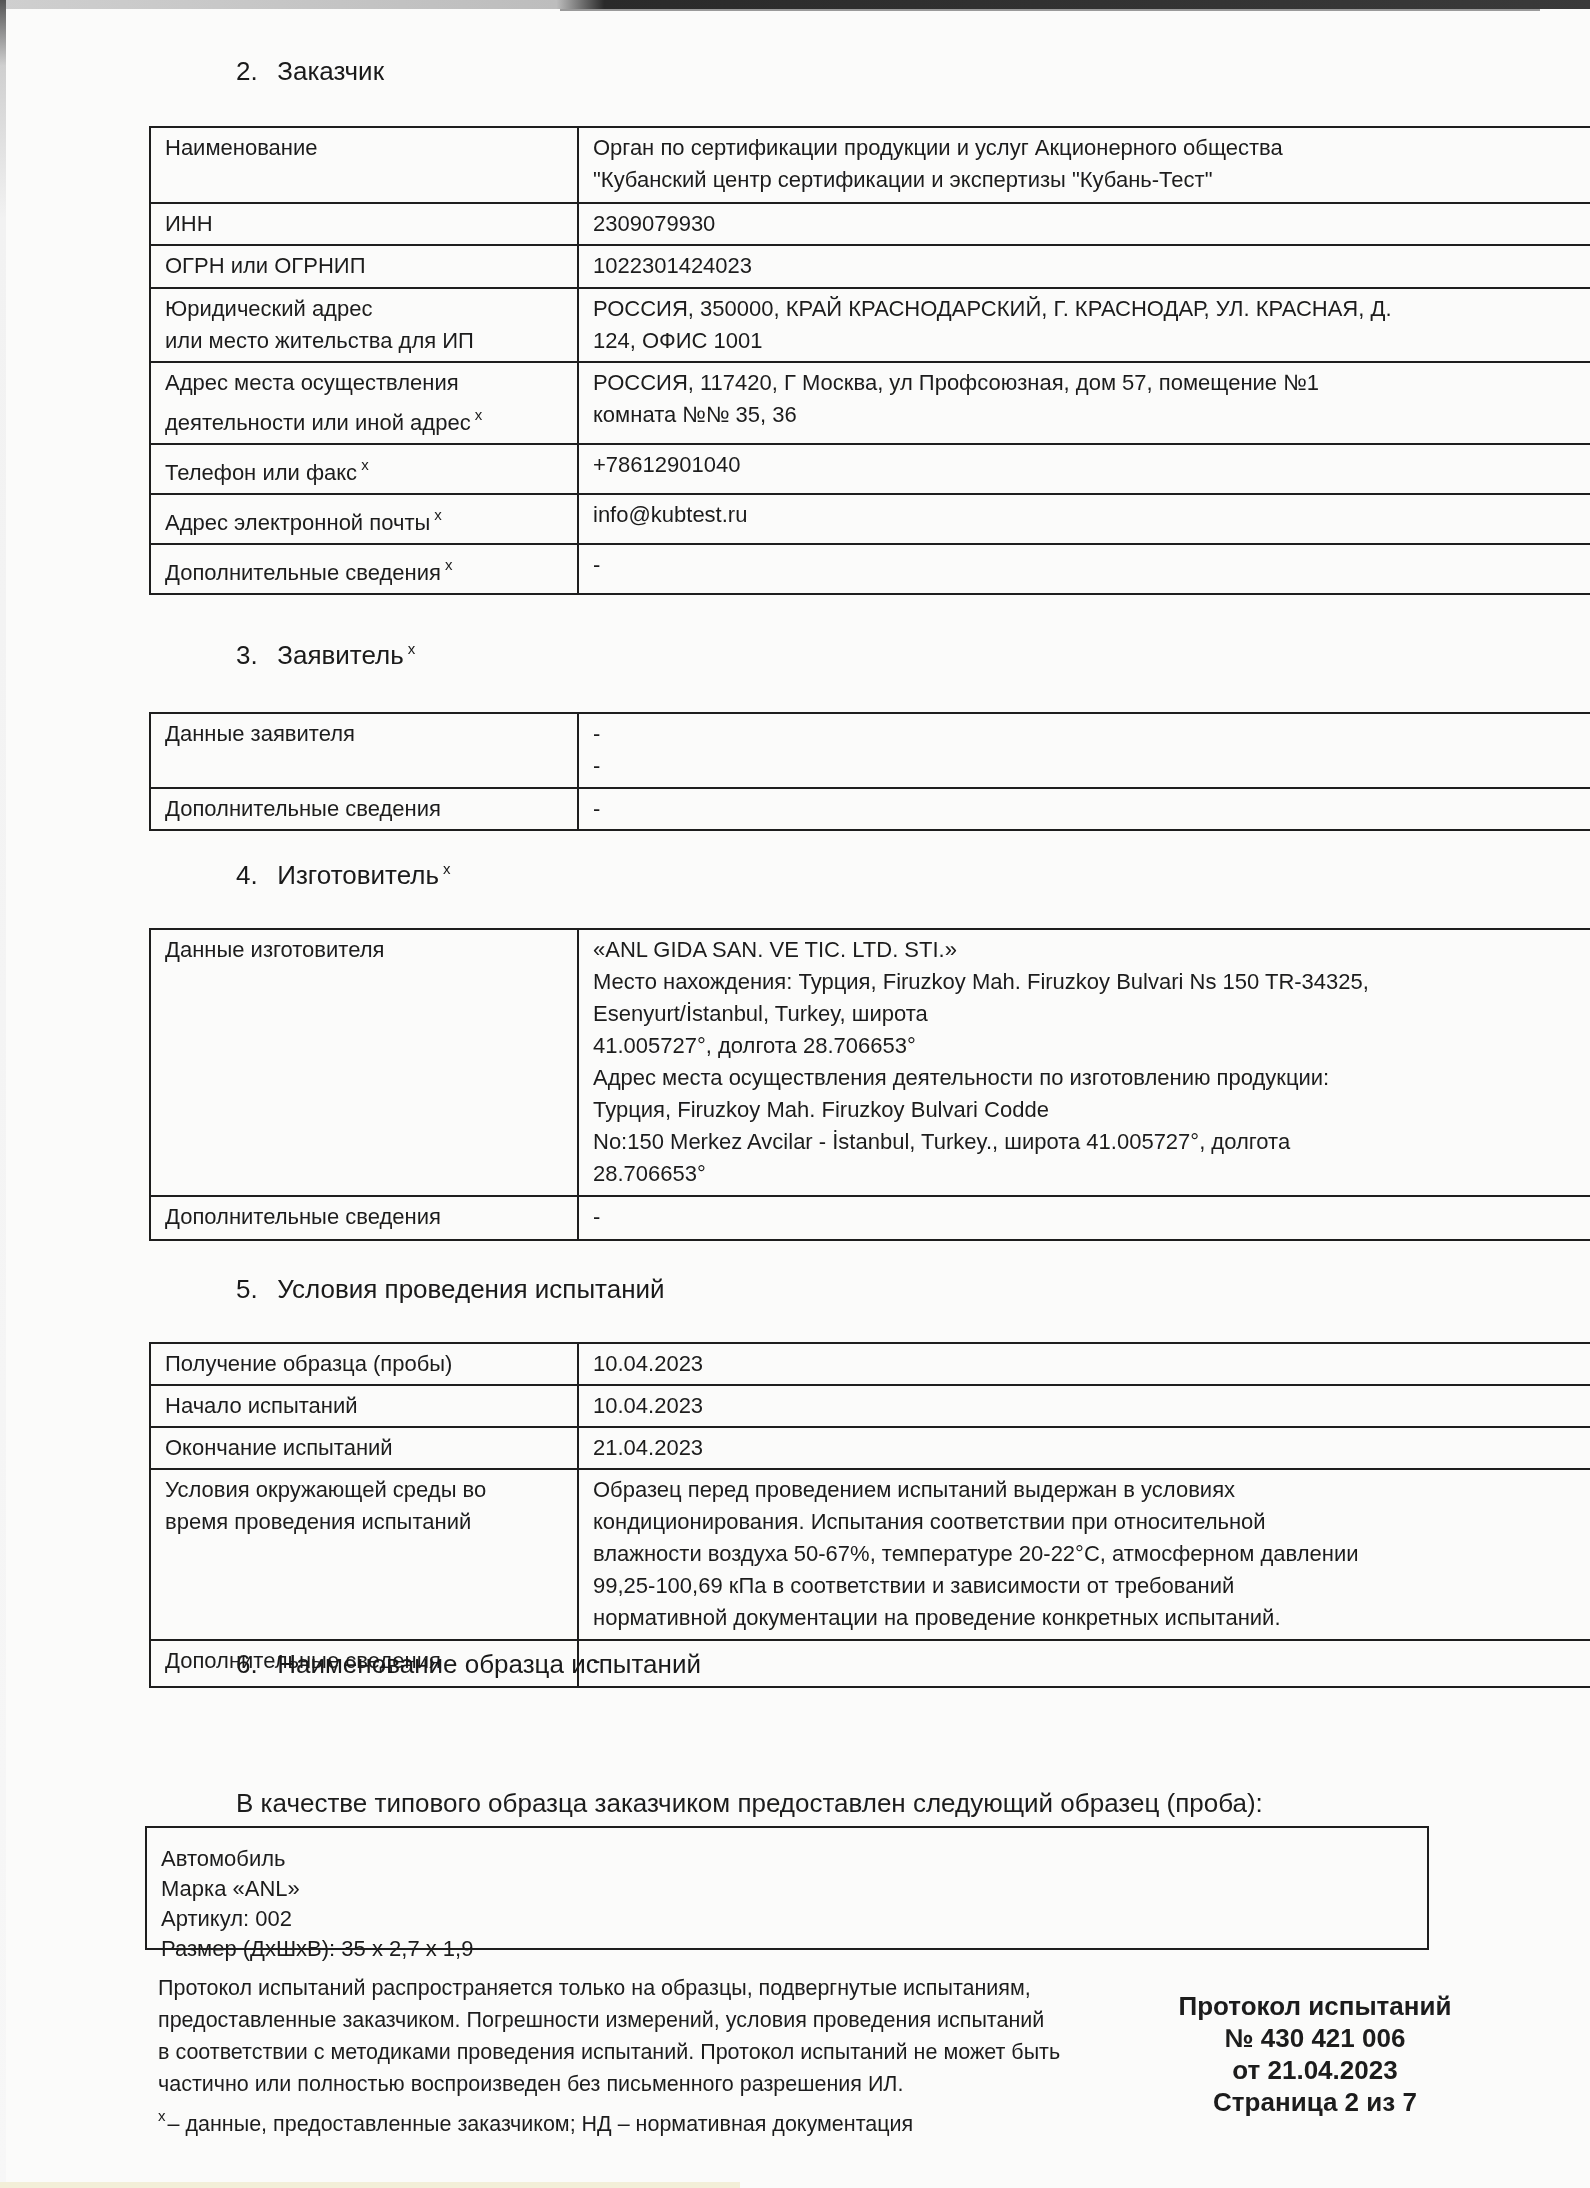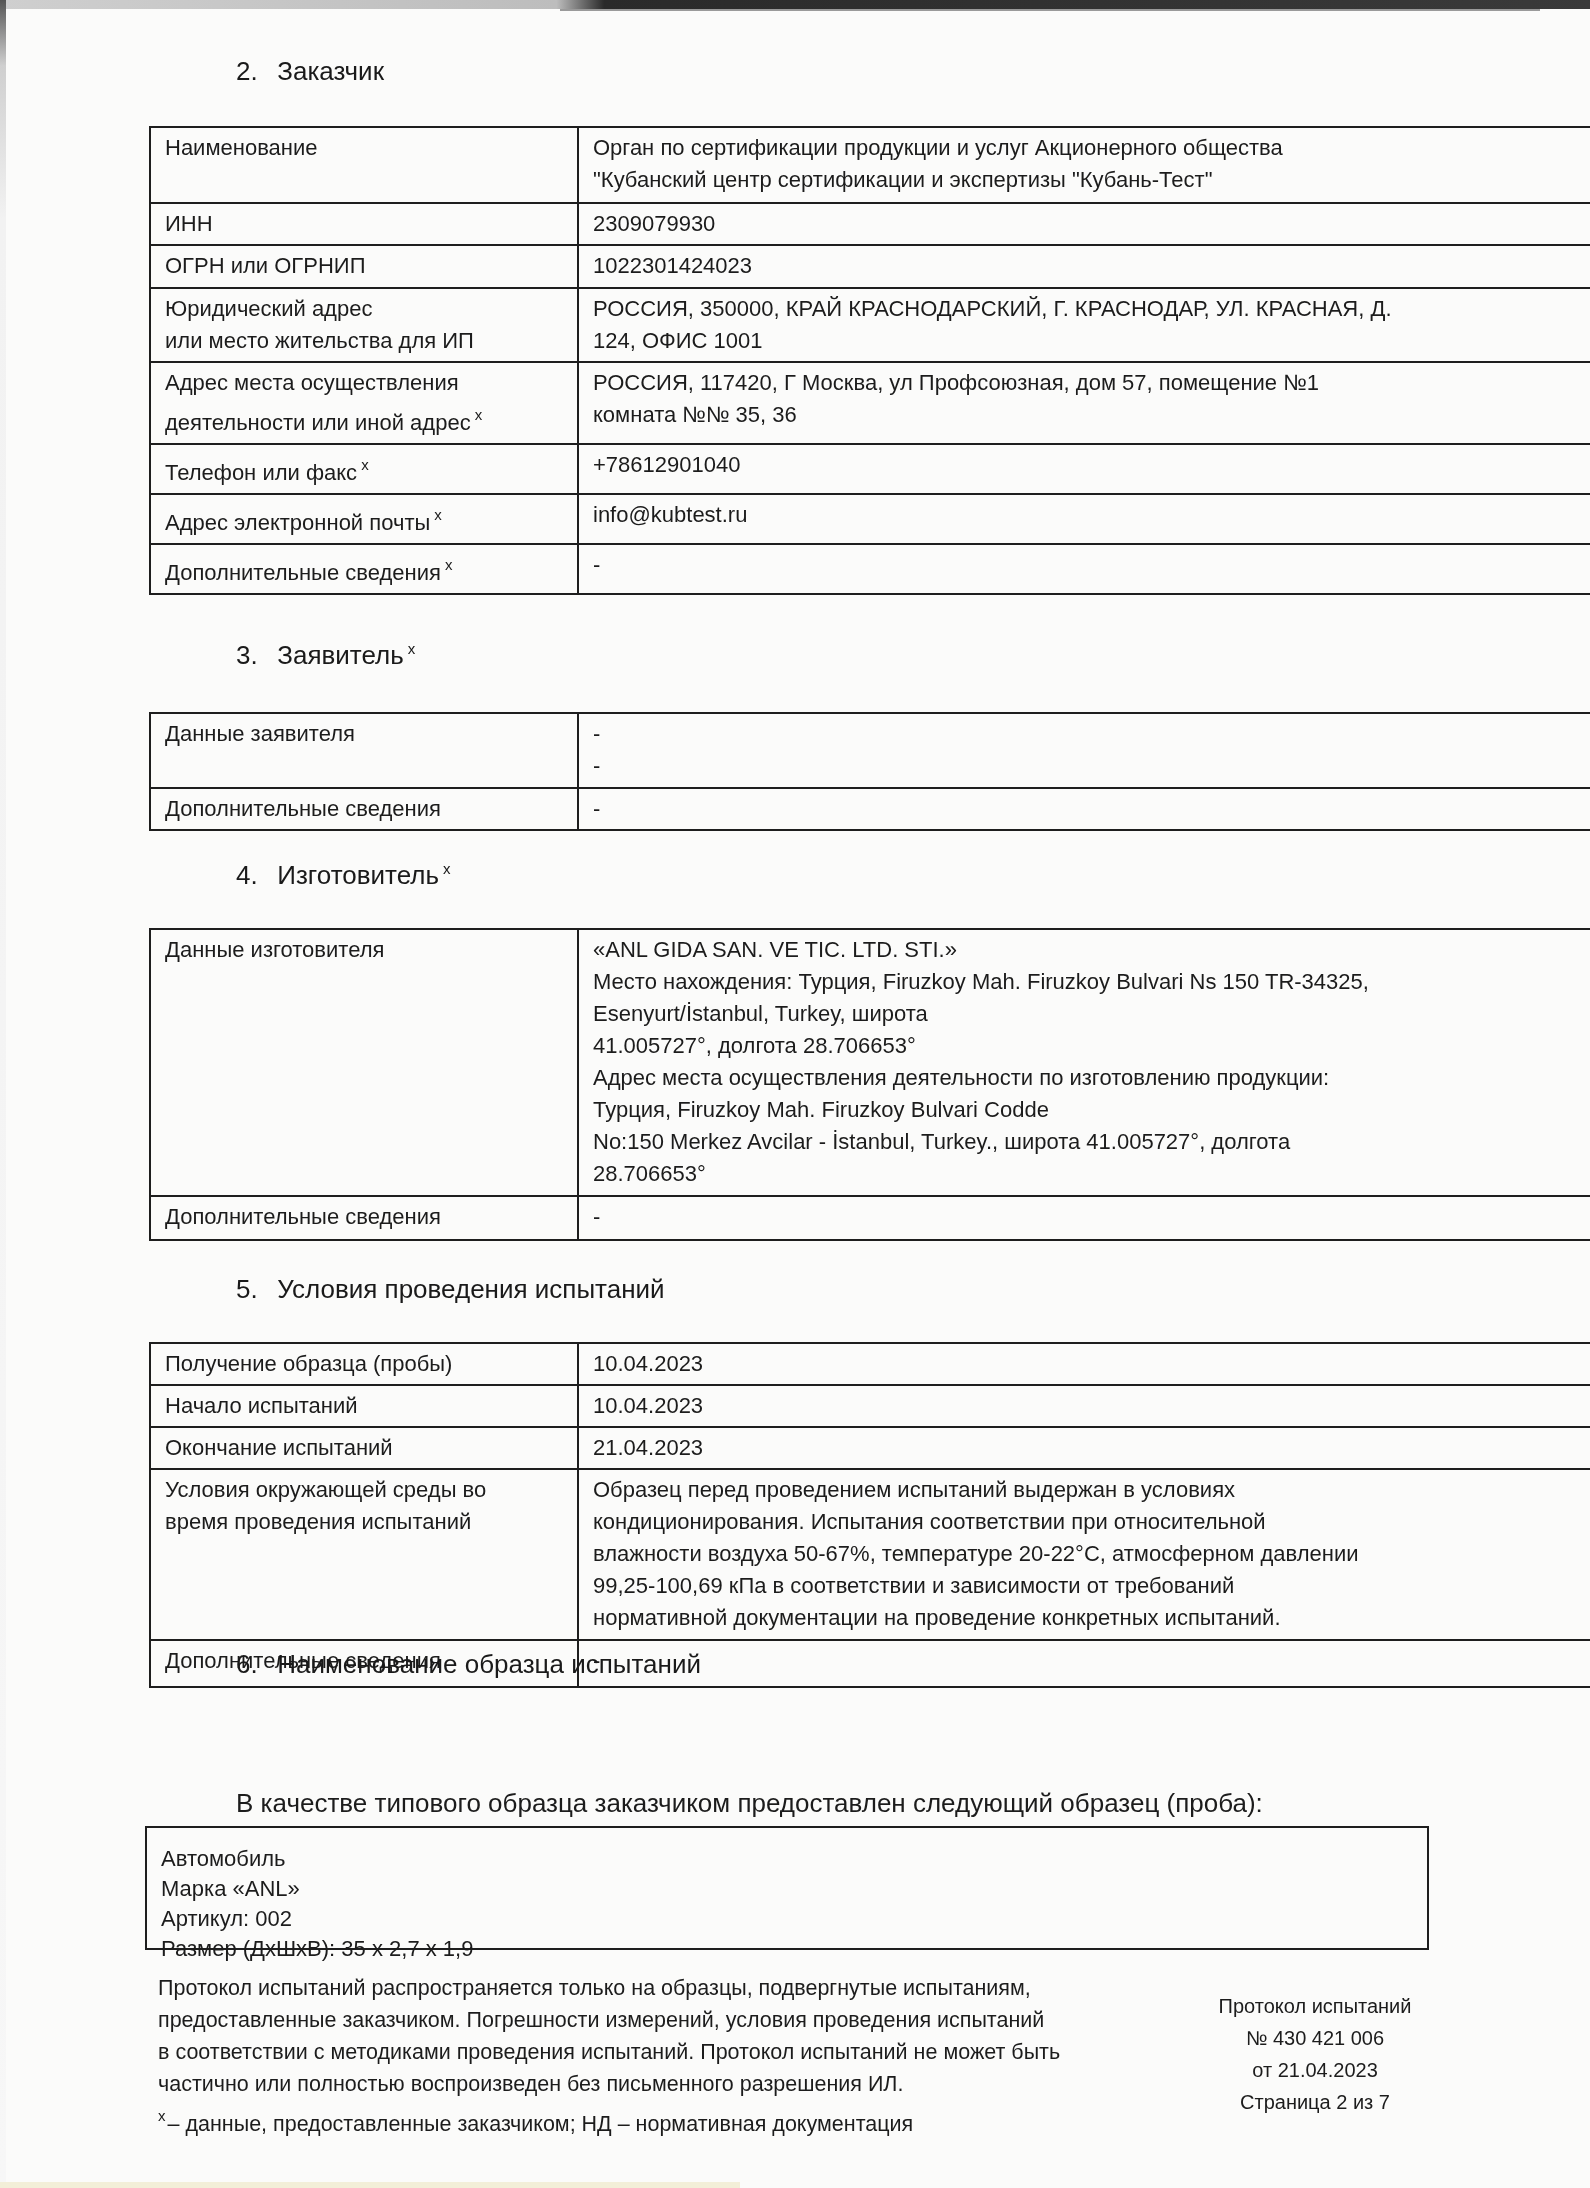--- a/index.html
+++ b/index.html
@@ -47,21 +47,21 @@
     border: 2px solid #1e1e1e; padding: 16px 14px; box-sizing: border-box;
     font-size: 22px; line-height: 30px;
   }
   .footer-left {
     position: absolute; left: 158px; top: 1972px; width: 990px;
     font-size: 21.5px; line-height: 32px; text-align: justify;
   }
   .footer-left .last { text-align: left; }
   .footer-right {
     position: absolute; left: 1160px; top: 1990px; width: 310px;
-    text-align: center; font-size: 20px; line-height: 32px;
+    text-align: center; font-size: 26px; line-height: 32px; font-weight: bold;
   }
 </style>
 </head>
 <body>
 
 <div class="scan-top"></div>
 <div class="scan-top-line"></div>
 <div class="scan-left"></div>
 <div class="scan-bottom"></div>
 

